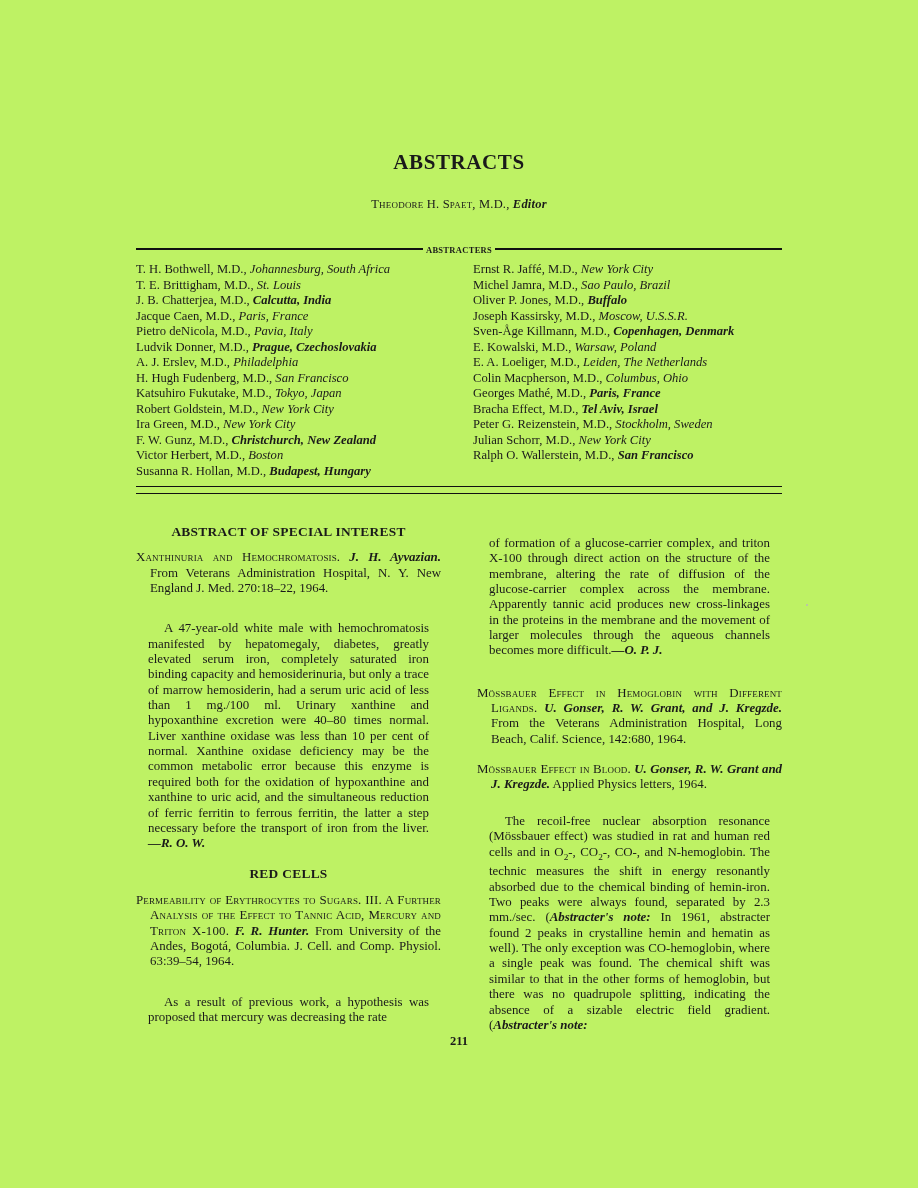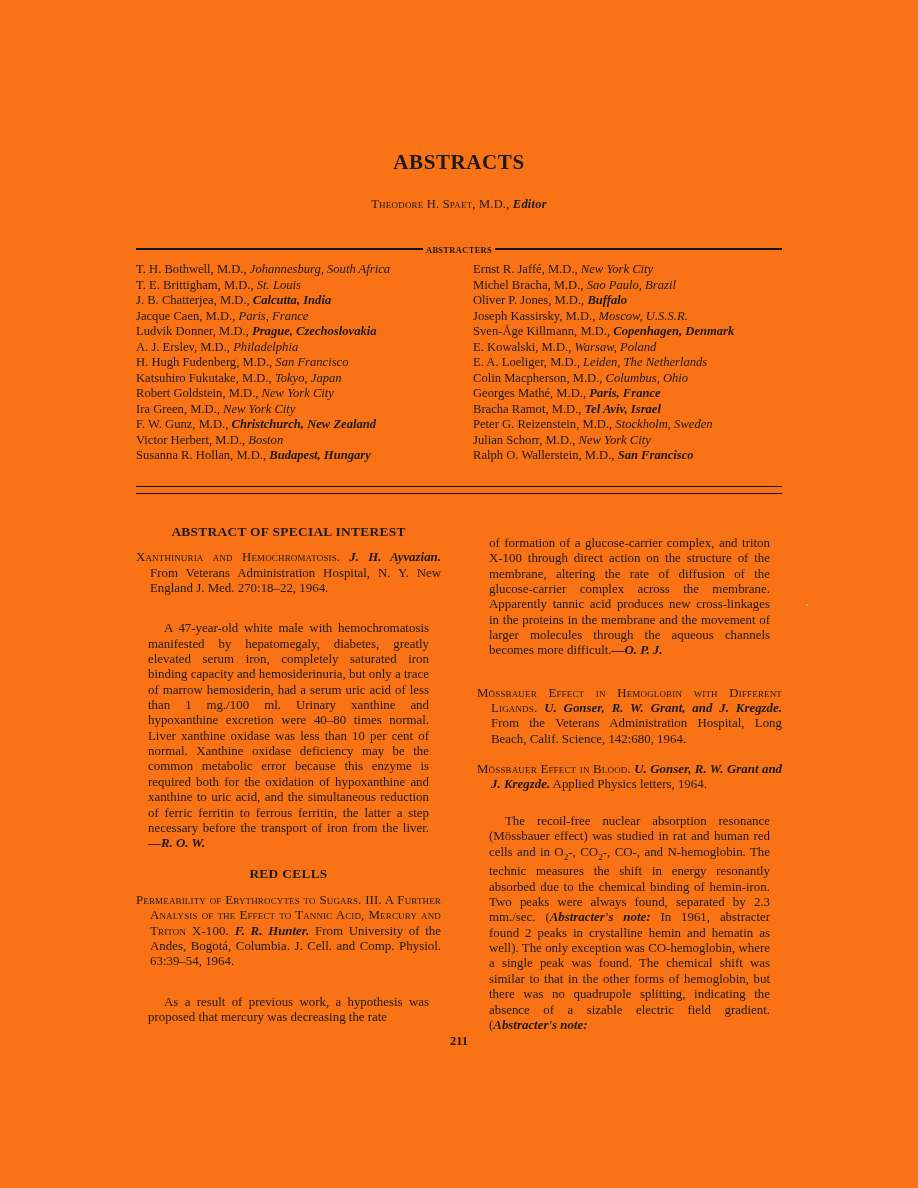--- a/index.html
+++ b/index.html
@@ -14,21 +14,21 @@
     font-family: "Liberation Serif", "DejaVu Serif", serif;
     color: #1a1a1a;
     overflow: hidden;
   }
 
   .page {
     position: absolute;
     left: 0; top: 0;
     width: 918px;
     height: 1188px;
-    background: #f97316;
+    background: #bef264;
   }
 
   
   .masthead {
     position: absolute;
     left: 136px;
     top: 150px;
     width: 646px;
   }
   .page-title {
@@ -217,41 +217,42 @@
     <span class="cap">ABSTRACTERS</span>
     <span class="seg"></span>
   </div>
 
   <div class="abstracters">
     <div class="abs-col left" id="abs-left">
         <div class="abs-row"><span>T. H. Bothwell, M.D., </span><span class="place">Johannesburg, South Africa</span></div>
         <div class="abs-row"><span>T. E. Brittigham, M.D., </span><span class="place">St. Louis</span></div>
         <div class="abs-row"><span>J. B. Chatterjea, M.D., </span><span class="place bolditalic">Calcutta, India</span></div>
         <div class="abs-row"><span>Jacque Caen, M.D., </span><span class="place">Paris, France</span></div>
+        <div class="abs-row"><span>Pietro deNicola, M.D., </span><span class="place">Pavia, Italy</span></div>
         <div class="abs-row"><span>Ludvik Donner, M.D., </span><span class="place bolditalic">Prague, Czechoslovakia</span></div>
         <div class="abs-row"><span>A. J. Erslev, M.D., </span><span class="place">Philadelphia</span></div>
         <div class="abs-row"><span>H. Hugh Fudenberg, M.D., </span><span class="place">San Francisco</span></div>
         <div class="abs-row"><span>Katsuhiro Fukutake, M.D., </span><span class="place">Tokyo, Japan</span></div>
         <div class="abs-row"><span>Robert Goldstein, M.D., </span><span class="place">New York City</span></div>
         <div class="abs-row"><span>Ira Green, M.D., </span><span class="place">New York City</span></div>
         <div class="abs-row"><span>F. W. Gunz, M.D., </span><span class="place bolditalic">Christchurch, New Zealand</span></div>
         <div class="abs-row"><span>Victor Herbert, M.D., </span><span class="place">Boston</span></div>
         <div class="abs-row"><span>Susanna R. Hollan, M.D., </span><span class="place bolditalic">Budapest, Hungary</span></div>
       </div>
     <div class="abs-col right" id="abs-right">
         <div class="abs-row"><span>Ernst R. Jaffé, M.D., </span><span class="place">New York City</span></div>
-        <div class="abs-row"><span>Michel Bracha, M.D., </span><span class="place">Sao Paulo, Brazil</span></div>
+        <div class="abs-row"><span>Michel Jamra, M.D., </span><span class="place">Sao Paulo, Brazil</span></div>
         <div class="abs-row"><span>Oliver P. Jones, M.D., </span><span class="place bolditalic">Buffalo</span></div>
         <div class="abs-row"><span>Joseph Kassirsky, M.D., </span><span class="place">Moscow, U.S.S.R.</span></div>
         <div class="abs-row"><span>Sven-Åge Killmann, M.D., </span><span class="place bolditalic">Copenhagen, Denmark</span></div>
         <div class="abs-row"><span>E. Kowalski, M.D., </span><span class="place">Warsaw, Poland</span></div>
         <div class="abs-row"><span>E. A. Loeliger, M.D., </span><span class="place">Leiden, The Netherlands</span></div>
         <div class="abs-row"><span>Colin Macpherson, M.D., </span><span class="place">Columbus, Ohio</span></div>
         <div class="abs-row"><span>Georges Mathé, M.D., </span><span class="place bolditalic">Paris, France</span></div>
-        <div class="abs-row"><span>Bracha Ramot, M.D., </span><span class="place bolditalic">Tel Aviv, Israel</span></div>
+        <div class="abs-row"><span>Bracha Effect, M.D., </span><span class="place bolditalic">Tel Aviv, Israel</span></div>
         <div class="abs-row"><span>Peter G. Reizenstein, M.D., </span><span class="place">Stockholm, Sweden</span></div>
         <div class="abs-row"><span>Julian Schorr, M.D., </span><span class="place">New York City</span></div>
         <div class="abs-row"><span>Ralph O. Wallerstein, M.D., </span><span class="place bolditalic">San Francisco</span></div>
       </div>
   </div>
 
   <div class="double-rule"></div>
 
   <div class="body-cols">
 

